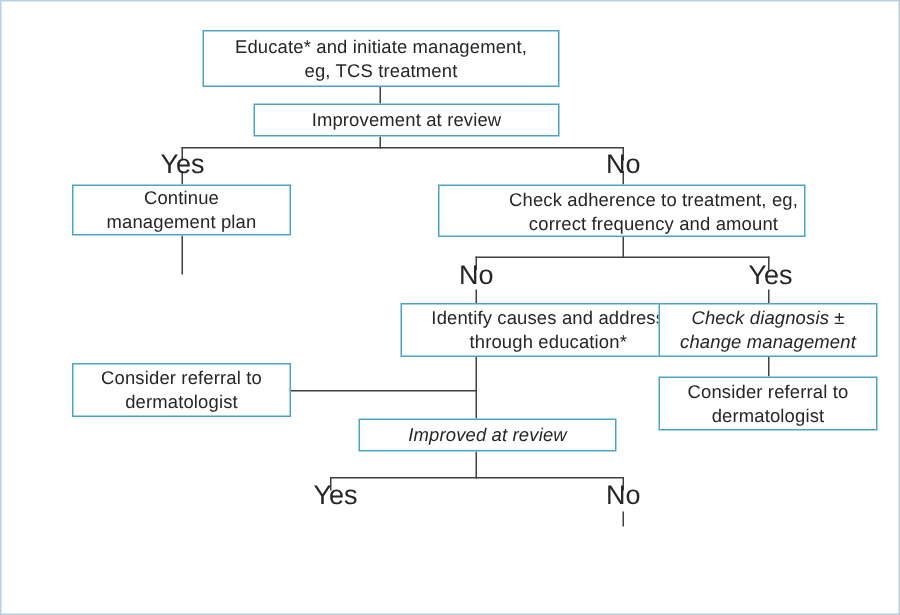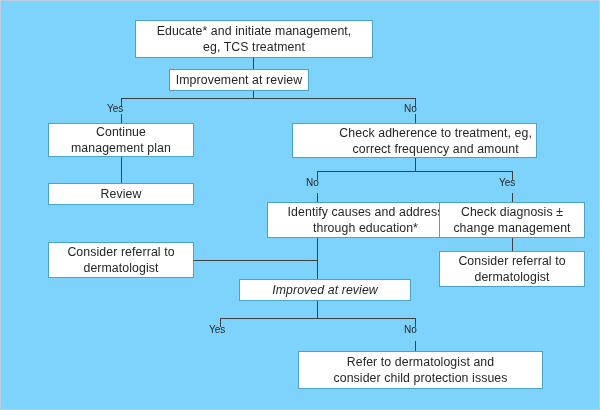--- a/index.html
+++ b/index.html
@@ -10,21 +10,21 @@
     width: 600px;
     height: 410px;
     background: #dce9f5;
     font-family: "Liberation Sans", sans-serif;
     overflow: hidden;
   }
   #canvas {
     position: relative;
     width: 600px;
     height: 410px;
-    background: #7dd3fc;
+    background: #ffffff;
     box-sizing: border-box;
     border: 1px solid #b9cfe0;
   }
   .box {
     position: absolute;
     background: #ffffff;
     border: 1.5px solid #4ba3c7;
     box-sizing: border-box;
     display: flex;
     align-items: center;
@@ -33,21 +33,21 @@
     color: #262626;
     font-size: 12.3px;
     line-height: 16px;
     letter-spacing: 0.1px;
     padding: 2px 4px;
     z-index: 3;
   }
   .lbl {
     position: absolute;
     color: #262626;
-    font-size: 10px;
+    font-size: 18px;
     line-height: 14px;
     white-space: nowrap;
     z-index: 4;
   }
   .ln {
     position: absolute;
     background: #3f3f3f;
     z-index: 1;
   }
   .ln.h { height: 1.4px; }
@@ -86,69 +86,62 @@
   <div class="ln h" style="left:219px; top:317px; width:196px;"></div>
   <div class="ln v" style="left:219px; top:317px; height:9px;"></div>
   <div class="ln v" style="left:414px; top:317px; height:9px;"></div>
   <div class="ln v" style="left:414px; top:340px; height:10px;"></div>
 
   <div class="box" style="left:134px; top:19px; width:238px; height:38px;">
     <span style="white-space:pre-line;">Educate* and initiate management,
 eg, TCS treatment</span>
   </div>
 
-  <div class="box" style="left:168px; top:68px; width:140px; height:22px;text-align:right;">
+  <div class="box" style="left:168px; top:68px; width:204px; height:22px;text-align:right;">
     <span style="white-space:pre-line;">Improvement at review</span>
   </div>
 
   <div class="lbl" style="left:106px; top:101px;">Yes</div>
   <div class="lbl" style="left:403px; top:101px;">No</div>
 
   <div class="box" style="left:47px; top:122px; width:146px; height:34px;">
     <span style="white-space:pre-line;">Continue
 management plan</span>
   </div>
 
-  <div class="box" style="left:47px; top:182px; width:146px; height:22px;">
-    <span style="white-space:pre-line;">Review</span>
-  </div>
 
   <div class="box" style="left:291px; top:122px; width:245px; height:35px;justify-content:flex-end;">
     <span style="white-space:pre-line;">Check adherence to treatment, eg,
 correct frequency and amount</span>
   </div>
 
   <div class="lbl" style="left:305px; top:175px;">No</div>
   <div class="lbl" style="left:498px; top:175px;">Yes</div>
 
   <div class="box" style="left:218px; top:201px; width:197px; height:36px;margin-left:48px;">
     <span style="white-space:pre-line;">Identify causes and address
 through education*</span>
   </div>
 
   <div class="box" style="left:438px; top:201px; width:146px; height:36px;">
-    <span style="white-space:pre-line;">Check diagnosis ±
+    <span style="white-space:pre-line;font-style:italic;">Check diagnosis ±
 change management</span>
   </div>
 
   <div class="box" style="left:438px; top:250px; width:146px; height:36px;">
     <span style="white-space:pre-line;">Consider referral to
 dermatologist</span>
   </div>
 
   <div class="box" style="left:47px; top:241px; width:146px; height:36px;">
     <span style="white-space:pre-line;">Consider referral to
 dermatologist</span>
   </div>
 
   <div class="box" style="left:238px; top:278px; width:172px; height:22px;font-style:italic;">
     <span style="white-space:pre-line;">Improved at review</span>
   </div>
 
   <div class="lbl" style="left:208px; top:322px;">Yes</div>
   <div class="lbl" style="left:403px; top:322px;">No</div>
 
-  <div class="box" style="left:297px; top:350px; width:245px; height:38px;">
-    <span style="white-space:pre-line;">Refer to dermatologist and
-consider child protection issues</span>
-  </div>
 
 </div>
 
 </body></html>

